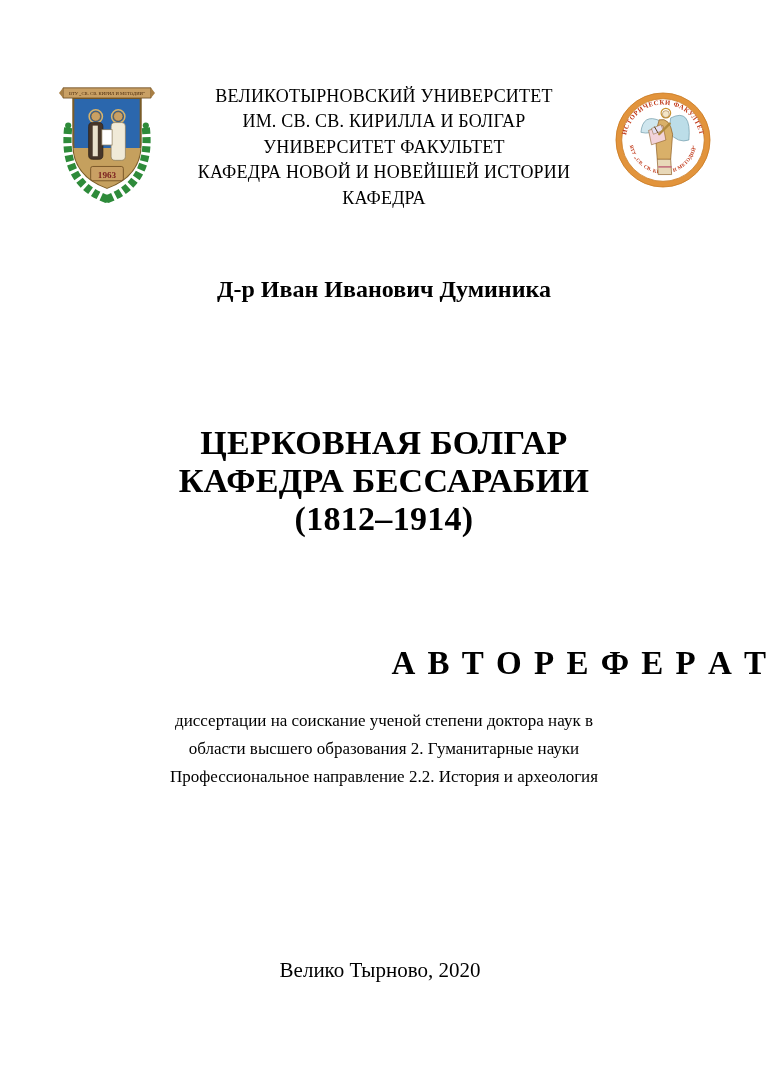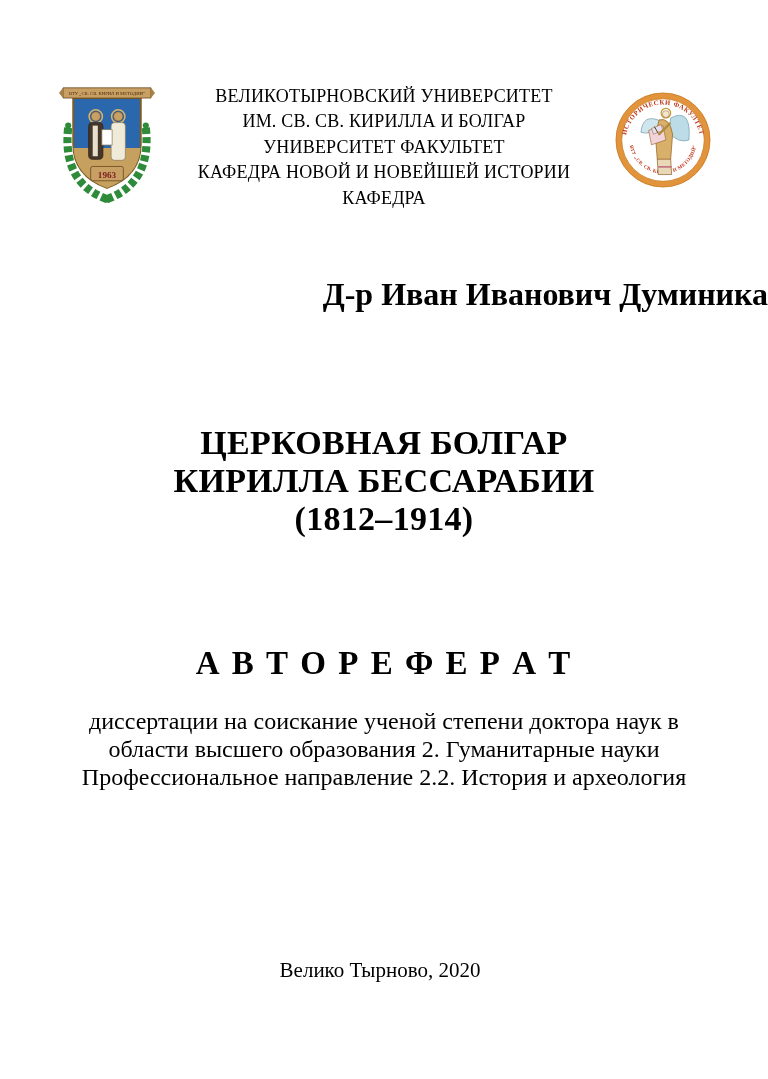--- a/index.html
+++ b/index.html
@@ -25,44 +25,44 @@
   .institution {
     position: absolute; left: 0; right: 0; top: 84px;
     text-align: center;
     font-size: 18px; line-height: 25.4px;
     letter-spacing: 0.2px;
     font-weight: 400;
   }
 
   .author {
     position: absolute; left: 0; right: 0; top: 276px;
-    text-align: right;
-    font-size: 32px; font-weight: 700;
+    text-align: center;
+    font-size: 24px; font-weight: 700;
   }
 
   .main-title {
     position: absolute; left: 0; right: 0; top: 424px;
     text-align: center;
     font-size: 34px; line-height: 38px;
     font-weight: 700;
     letter-spacing: 0.3px;
   }
 
   .abstract-heading {
     position: absolute; left: 0; right: 0; top: 645px;
-    text-align: center;
+    text-align: right;
     font-size: 33px; font-weight: 700;
     letter-spacing: 2px;
     white-space: nowrap;
   }
 
   .abstract-desc {
     position: absolute; left: 0; right: 0; top: 707px;
     text-align: center;
-    font-size: 24px; line-height: 28px;
+    font-size: 17px; line-height: 28px;
     font-weight: 400;
   }
 
   .imprint {
     position: absolute; left: 0; right: 8px; top: 958px;
     text-align: center;
     font-size: 21px;
   }
 </style>
 </head>
@@ -147,21 +147,21 @@
       <path d="M45,43 L41,36" stroke="#5a3a10" stroke-width="1"></path>
       <path d="M44,70 L45,86 L59,86 L58,70 Z" fill="#e8d8b8" stroke="#8a5a20" stroke-width="0.7"></path>
       <path d="M45,78 H59" stroke="#c06a7a" stroke-width="1.6"></path>
     </g>
   </svg>
 
   <div class="author">Д-р Иван Иванович Думиника</div>
 
   <div class="main-title">
     <div>ЦЕРКОВНАЯ БОЛГАР</div>
-    <div>КИРИЛЛА БЕССАРАБИИ</div>
+    <div>КАФЕДРА БЕССАРАБИИ</div>
     <div>(1812–1914)</div>
   </div>
 
   <div class="abstract-heading">А В Т О Р Е Ф Е Р А Т</div>
 
   <div class="abstract-desc">
     <div>диссертации на соискание ученой степени доктора наук в</div>
     <div>области высшего образования 2. Гуманитарные науки</div>
     <div>Профессиональное направление 2.2. История и археология</div>
   </div>

